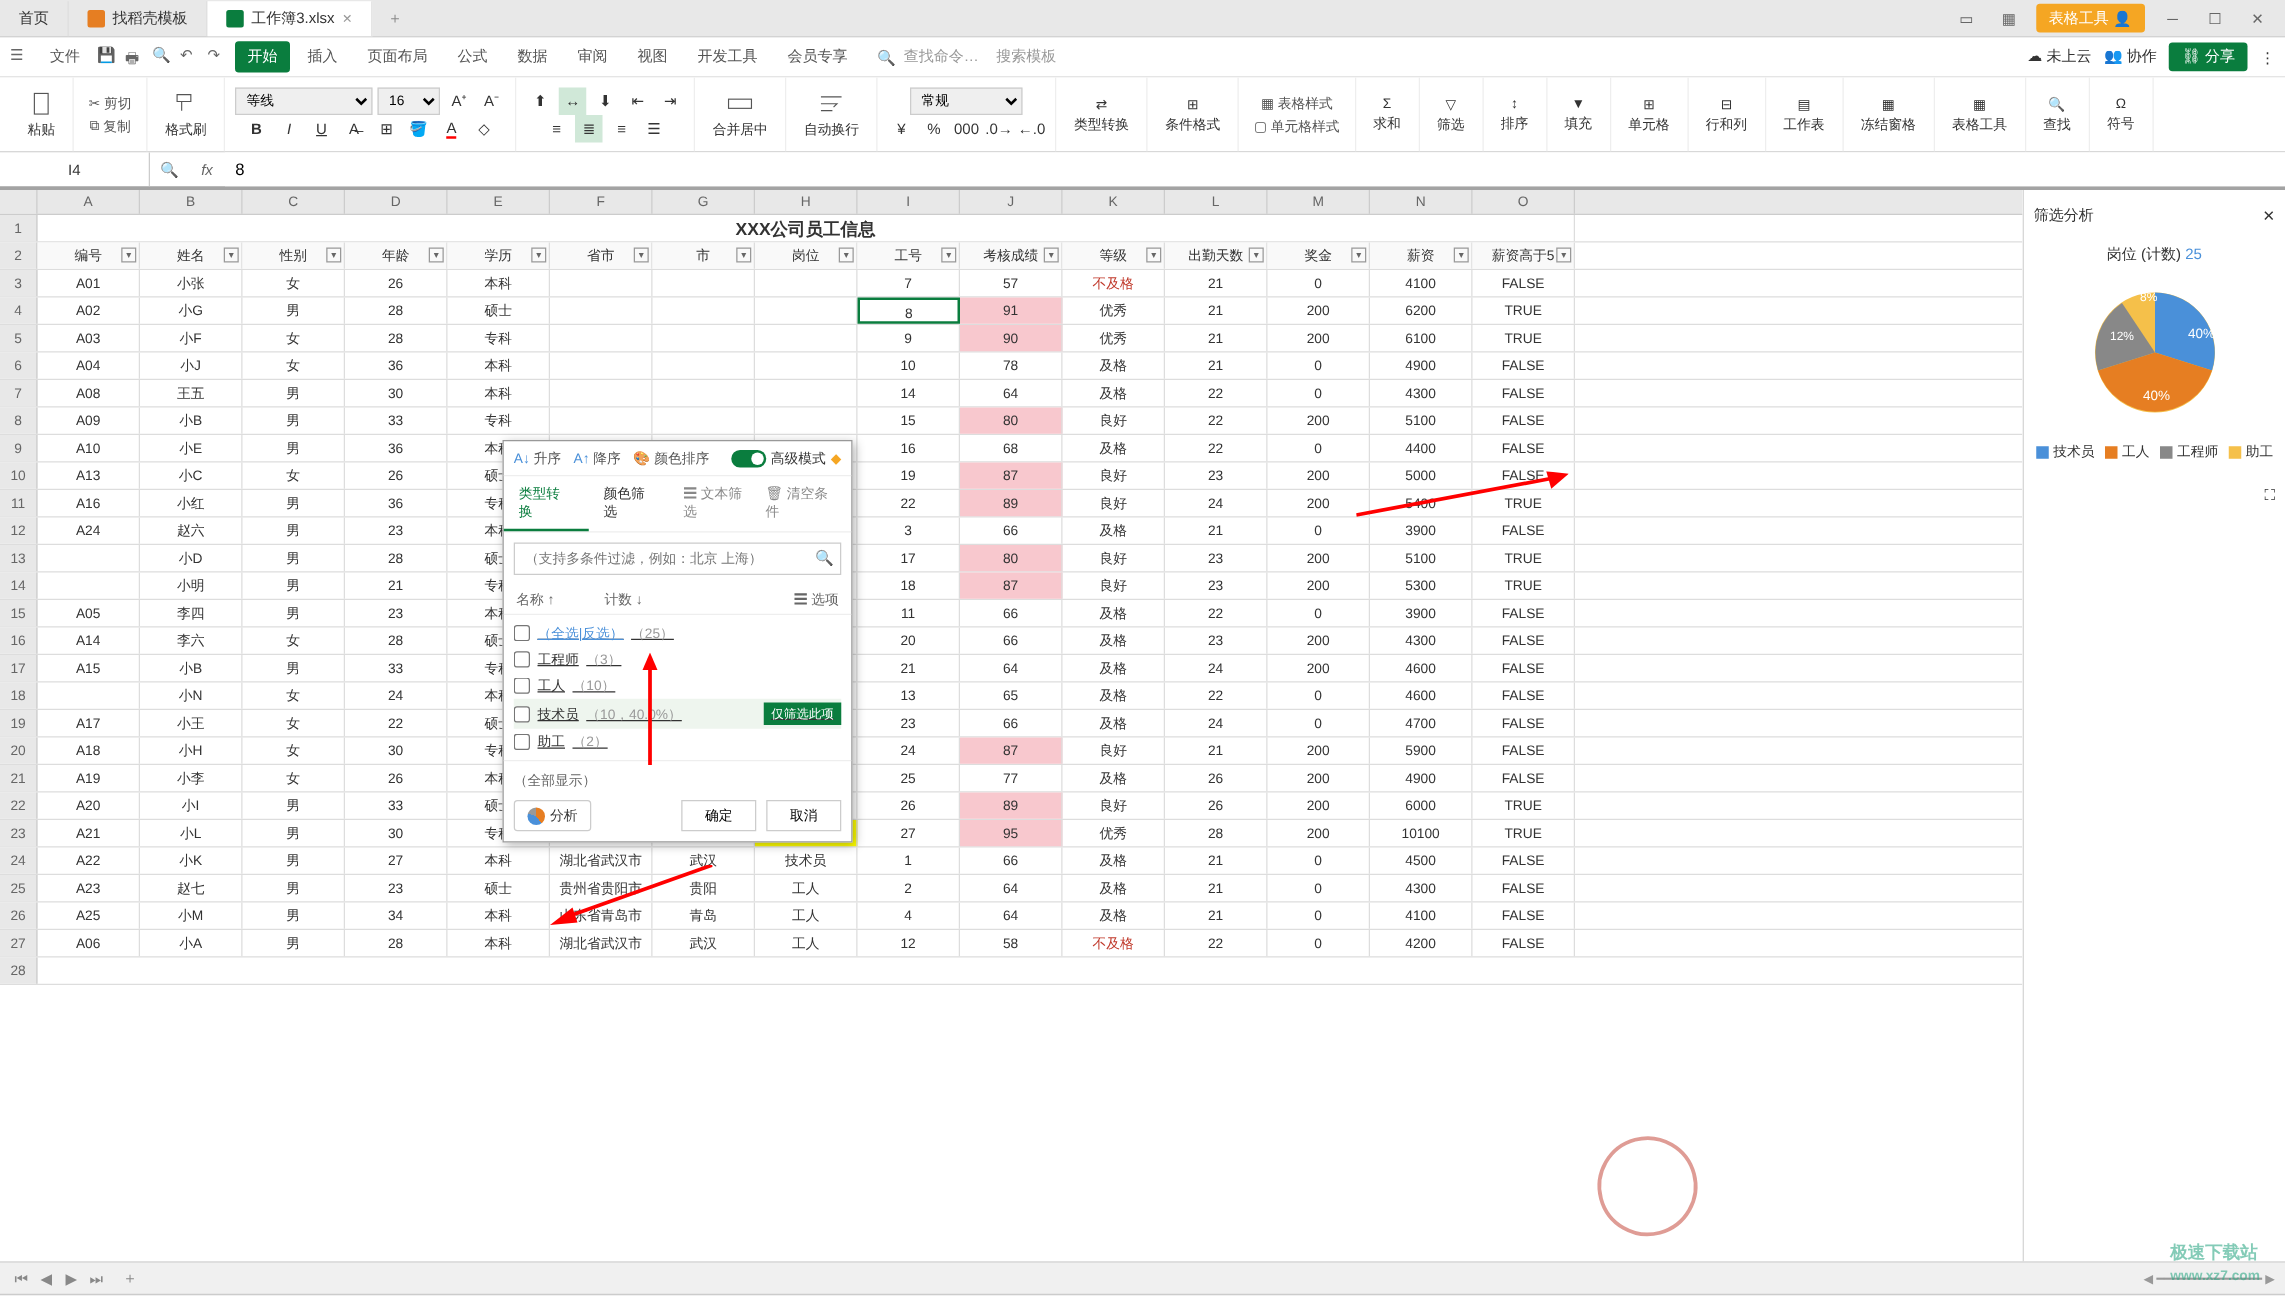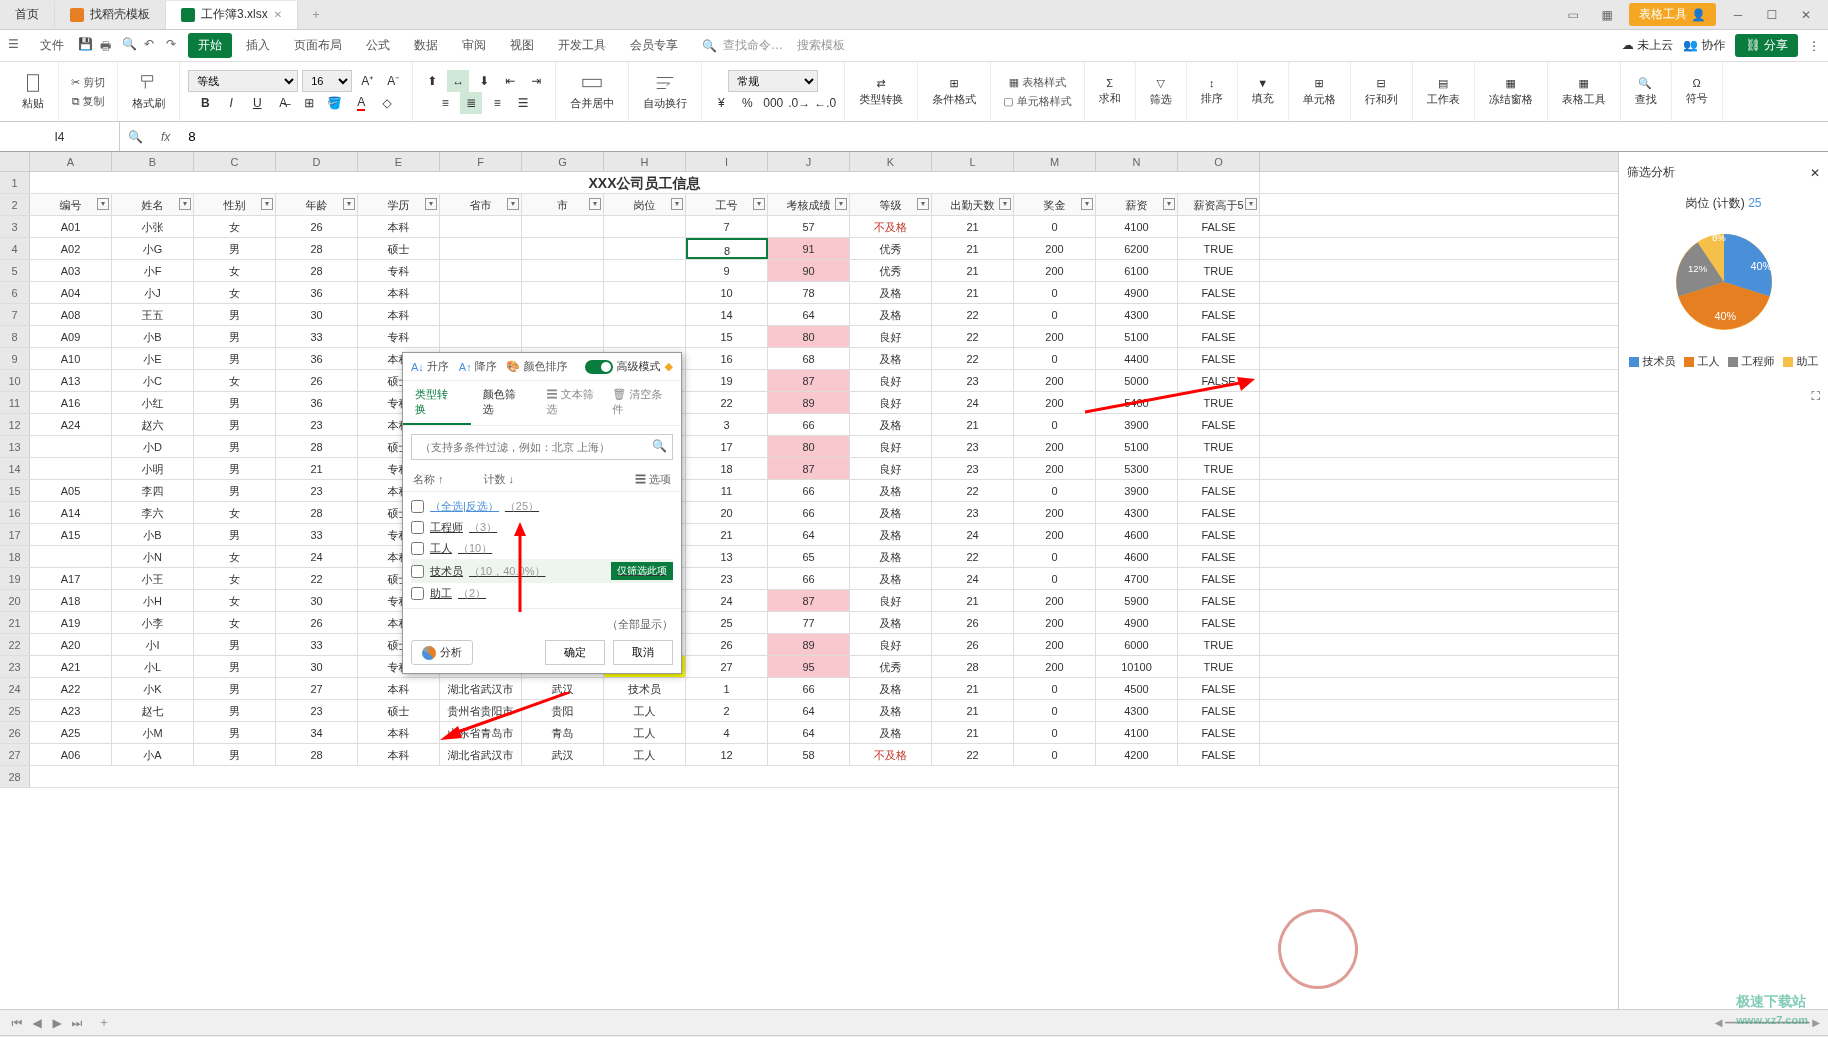--- a/index.html
+++ b/index.html
@@ -31,21 +31,21 @@
 .ribbon-group { display: flex; flex-direction: column; align-items: center; padding: 0 8px; border-right: 1px solid #eee; height: 100%; justify-content: center; }
 .ribbon-row { display: flex; align-items: flex-start; gap: 4px; }
 .ribbon-btn { display: flex; align-items: center; gap: 3px; padding: 2px 4px; font-size: 11px; color: #555; cursor: pointer; }
 .ribbon-large { display: flex; flex-direction: column; align-items: center; gap: 2px; padding: 4px 6px; font-size: 11px; }
 .ribbon-large svg { width: 22px; height: 22px; }
 .font-select { border: 1px solid #ccc; height: 22px; padding: 0 4px; font-size: 11px; }
 .fmt-btn { width: 22px; height: 22px; display: flex; align-items: center; justify-content: center; border: 1px solid transparent; }
 .fmt-btn.active { background: #d0e8d8; }
 
 
-.formula-bar { height: 30px; background: #fff; display: flex; align-items: center; border-bottom: 1px solid #a3a3a3; }
+.formula-bar { height: 30px; background: #fff; display: flex; align-items: center; border-bottom: 3px solid #a3a3a3; }
 .cell-ref { width: 120px; padding: 0 10px; border-right: 1px solid #ccc; height: 100%; display: flex; align-items: center; justify-content: center; font-size: 12px; }
 .fx { padding: 0 10px; color: #666; font-style: italic; }
 .formula-input { flex: 1; padding: 0 8px; border: none; outline: none; height: 100%; }
 
 
 .main { display: flex; height: calc(100% - 180px); }
 .grid-area { flex: 1; position: relative; overflow: hidden; background: #fff; }
 .side-panel { width: 210px; background: #fff; border-left: 1px solid #ccc; padding: 8px; }
 
 
@@ -80,21 +80,21 @@
 .filter-search .search-ic { position: absolute; right: 6px; top: 5px; color: #888; }
 .filter-cols { display: flex; padding: 4px 10px; font-size: 11px; color: #666; border-bottom: 1px solid #eee; }
 .filter-cols .opt { margin-left: auto; }
 .filter-list { padding: 4px 8px; max-height: 160px; overflow: auto; }
 .filter-item { display: flex; align-items: center; gap: 6px; padding: 3px 0; font-size: 11px; text-decoration: underline; }
 .filter-item.hover { background: #eef5ee; }
 .filter-item .count { color: #999; }
 .filter-item .link { color: #4a90d9; text-decoration: underline; }
 .filter-only { background: #0a7d3e; color: #fff; padding: 2px 6px; font-size: 10px; margin-left: auto; }
 .filter-bottom { border-top: 1px solid #eee; padding: 8px; }
-.show-all { font-size: 11px; color: #666; margin-bottom: 8px; text-align: right; }
+.show-all { font-size: 11px; color: #666; margin-bottom: 8px; }
 .filter-actions { display: flex; gap: 8px; align-items: center; }
 .analyze-btn { display: flex; align-items: center; gap: 4px; padding: 4px 10px; border: 1px solid #ccc; border-radius: 3px; font-size: 11px; }
 .pie-ic { width: 14px; height: 14px; border-radius: 50%; background: conic-gradient(#e67e22 0 40%, #4a90d9 40% 80%, #999 80% 100%); }
 .ok-btn, .cancel-btn { padding: 4px 18px; border: 1px solid #ccc; font-size: 11px; background: #fff; }
 
 
 .arrow { position: absolute; pointer-events: none; z-index: 200; }
 
 
 .side-title { display: flex; justify-content: space-between; align-items: center; padding: 4px 0; font-size: 12px; }

